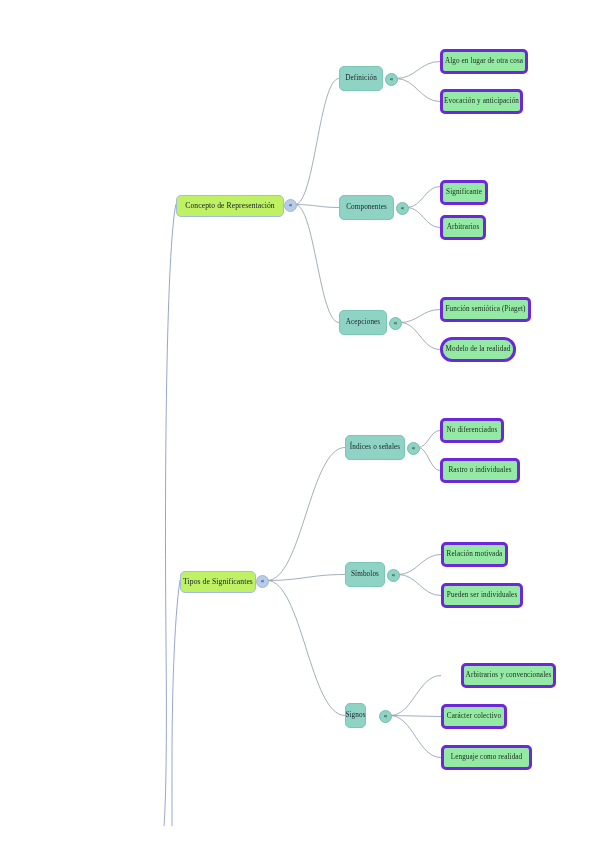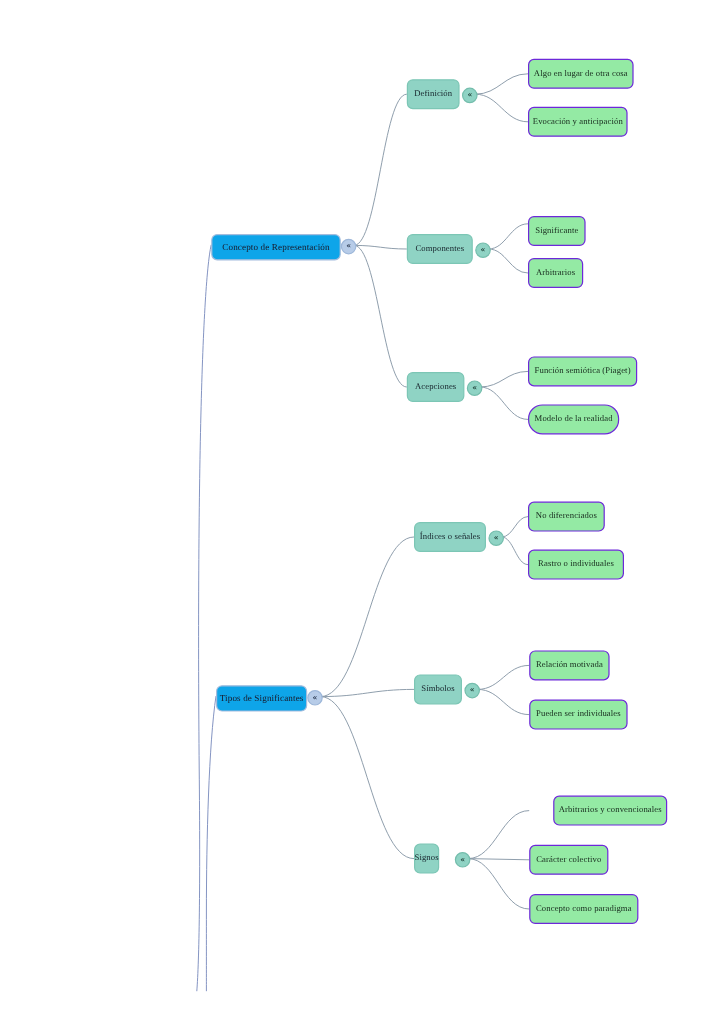--- a/index.html
+++ b/index.html
@@ -39,40 +39,40 @@
     align-items: center;
     justify-content: center;
     text-align: center;
     border-radius: 5px;
     white-space: nowrap;
     letter-spacing: 0.1px;
     line-height: 1.1;
   }
 
   .node-branch {
-    background: #0ea5e9;
+    background: #bef264;
     border: 1px solid #a4bcdd;
     font-size: 7.6px;
     height: 22px;
     padding: 0 9px;
     color: #19192a;
   }
 
   .node-sub {
     background: #8fd3c4;
     border: 1px solid #7cc6b5;
     font-size: 7.2px;
     height: 25px;
     padding: 0 8px;
     color: #16232b;
   }
 
   .node-leaf {
     background: #94eaa4;
-    border: 1px solid #6d28d9;
+    border: 3px solid #6d28d9;
     font-size: 7.2px;
     height: 25px;
     padding: 0 8px;
     color: #16291c;
   }
 
   .toggle {
     position: absolute;
     width: 11px;
     height: 11px;
@@ -213,16 +213,16 @@
   <div class="toggle" style="left:379px; top:710px;">
     <span>«</span>
   </div>
   <div class="node node-leaf" style="left:441px; top:663px; width:95px;margin-left:20px;">
     <span>Arbitrarios y convencionales</span>
   </div>
   <div class="node node-leaf" style="left:441px; top:704px; width:66px;">
     <span>Carácter colectivo</span>
   </div>
   <div class="node node-leaf" style="left:441px; top:745px; width:91px;">
-    <span>Concepto como paradigma</span>
+    <span>Lenguaje como realidad</span>
   </div>
 
 </div>
 
 </body></html>

